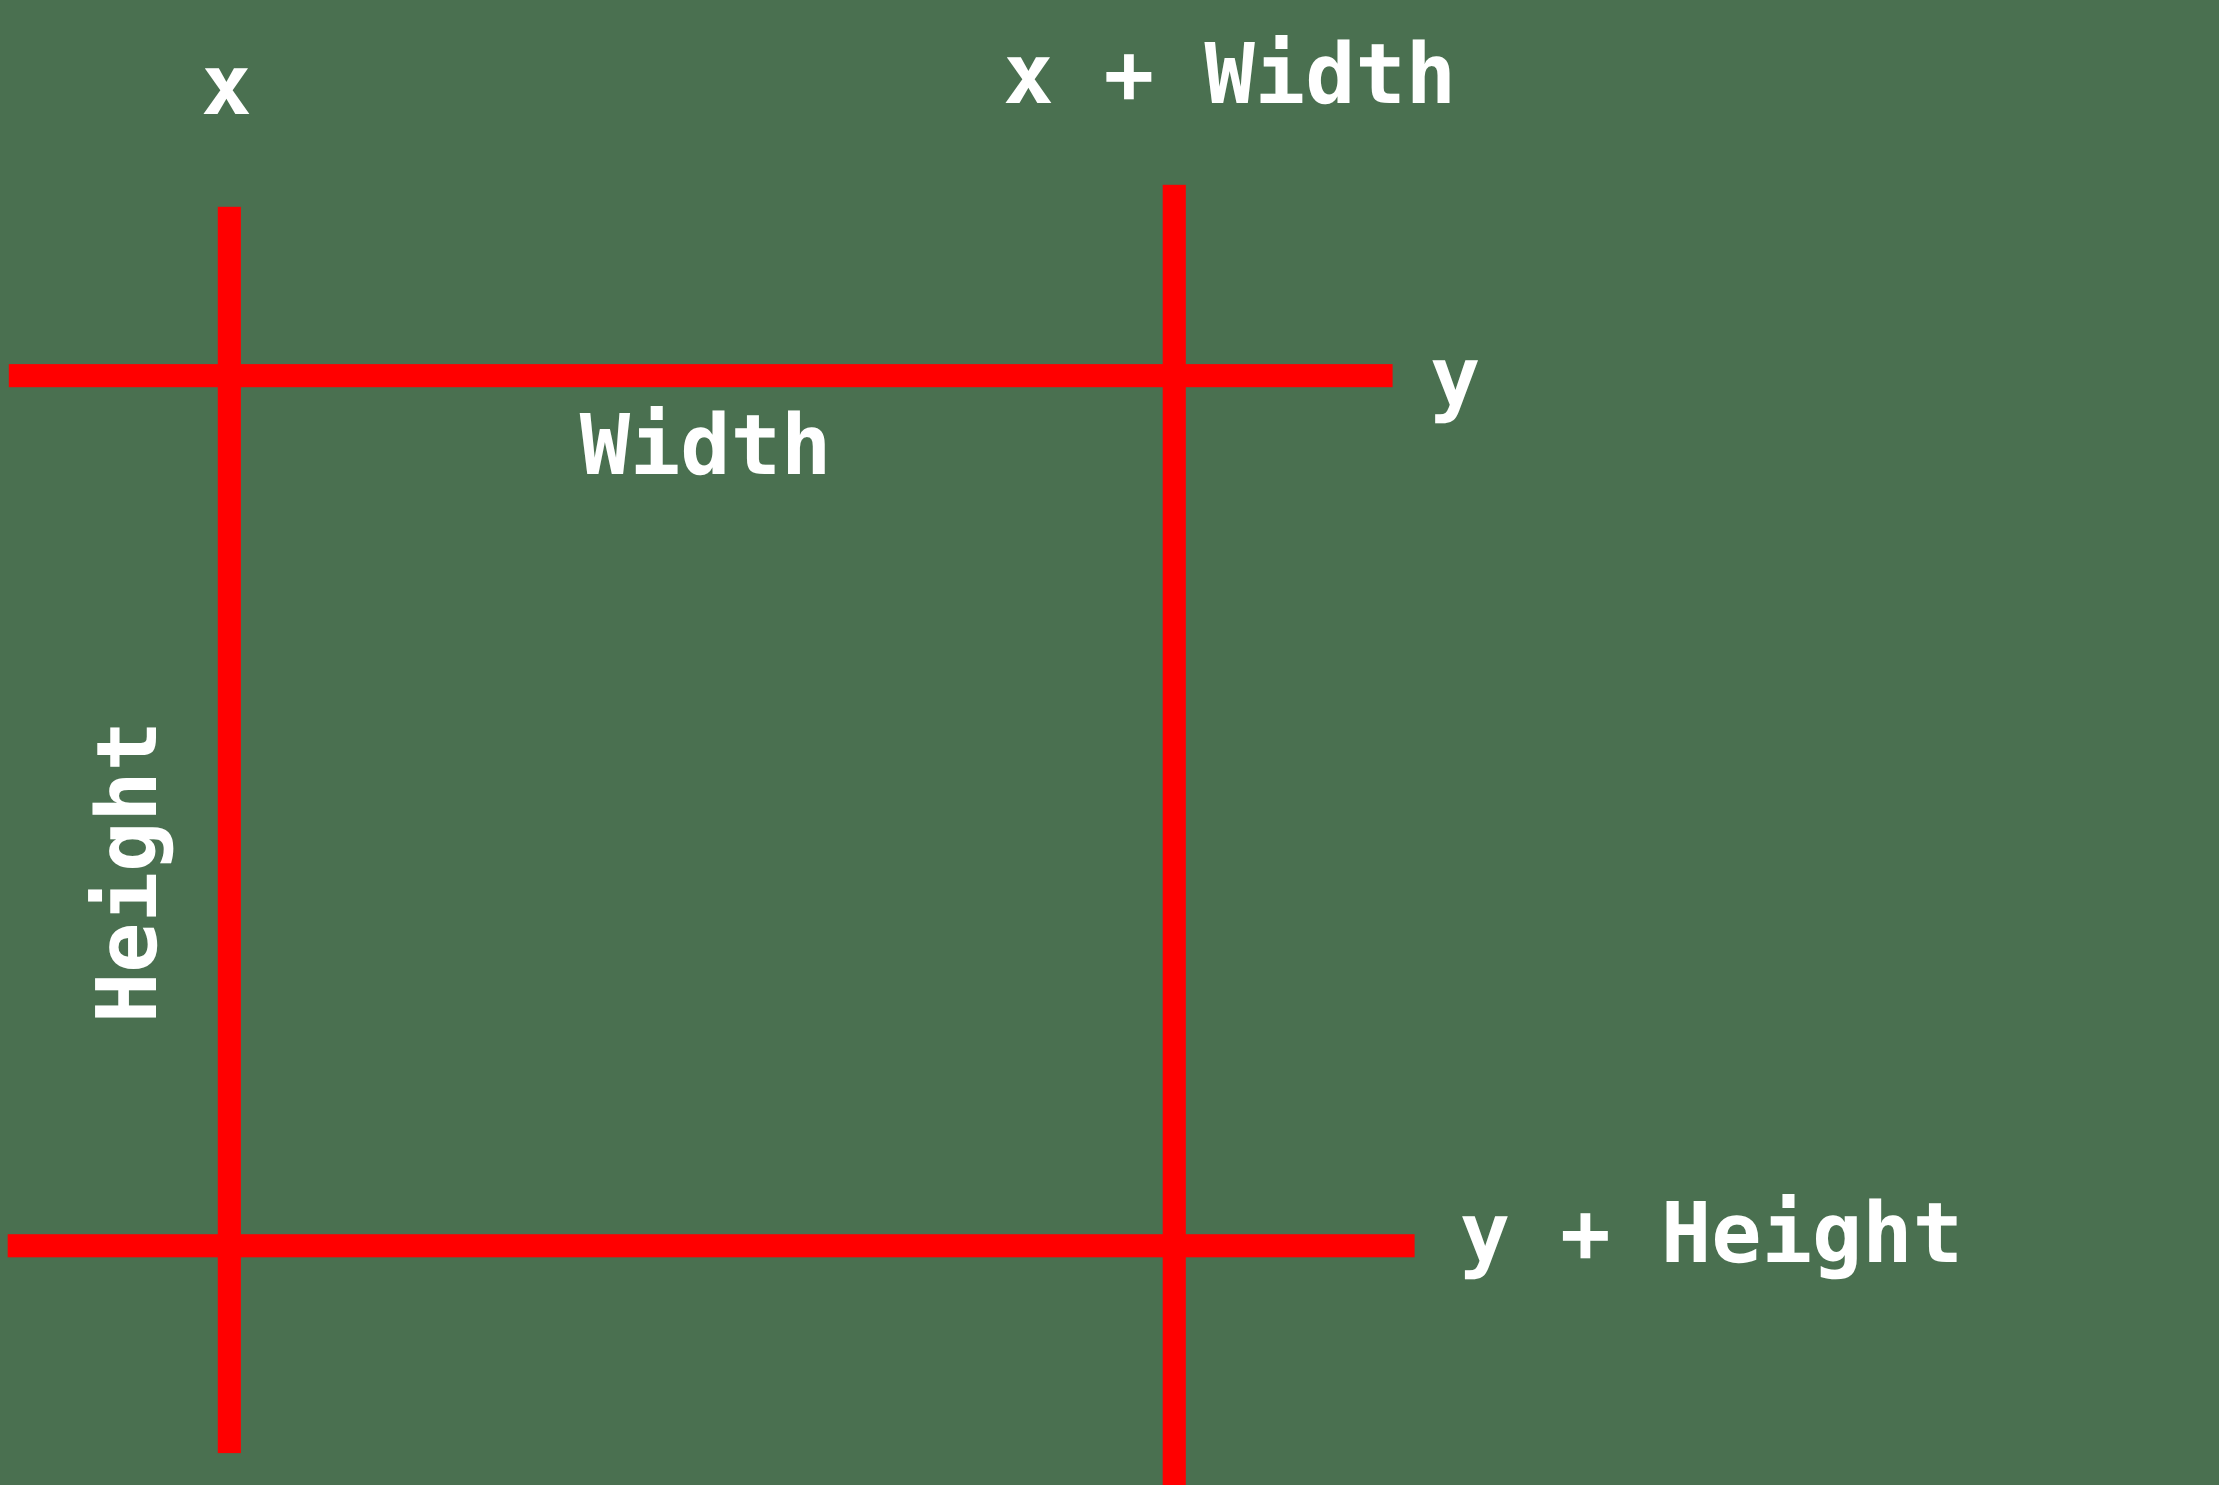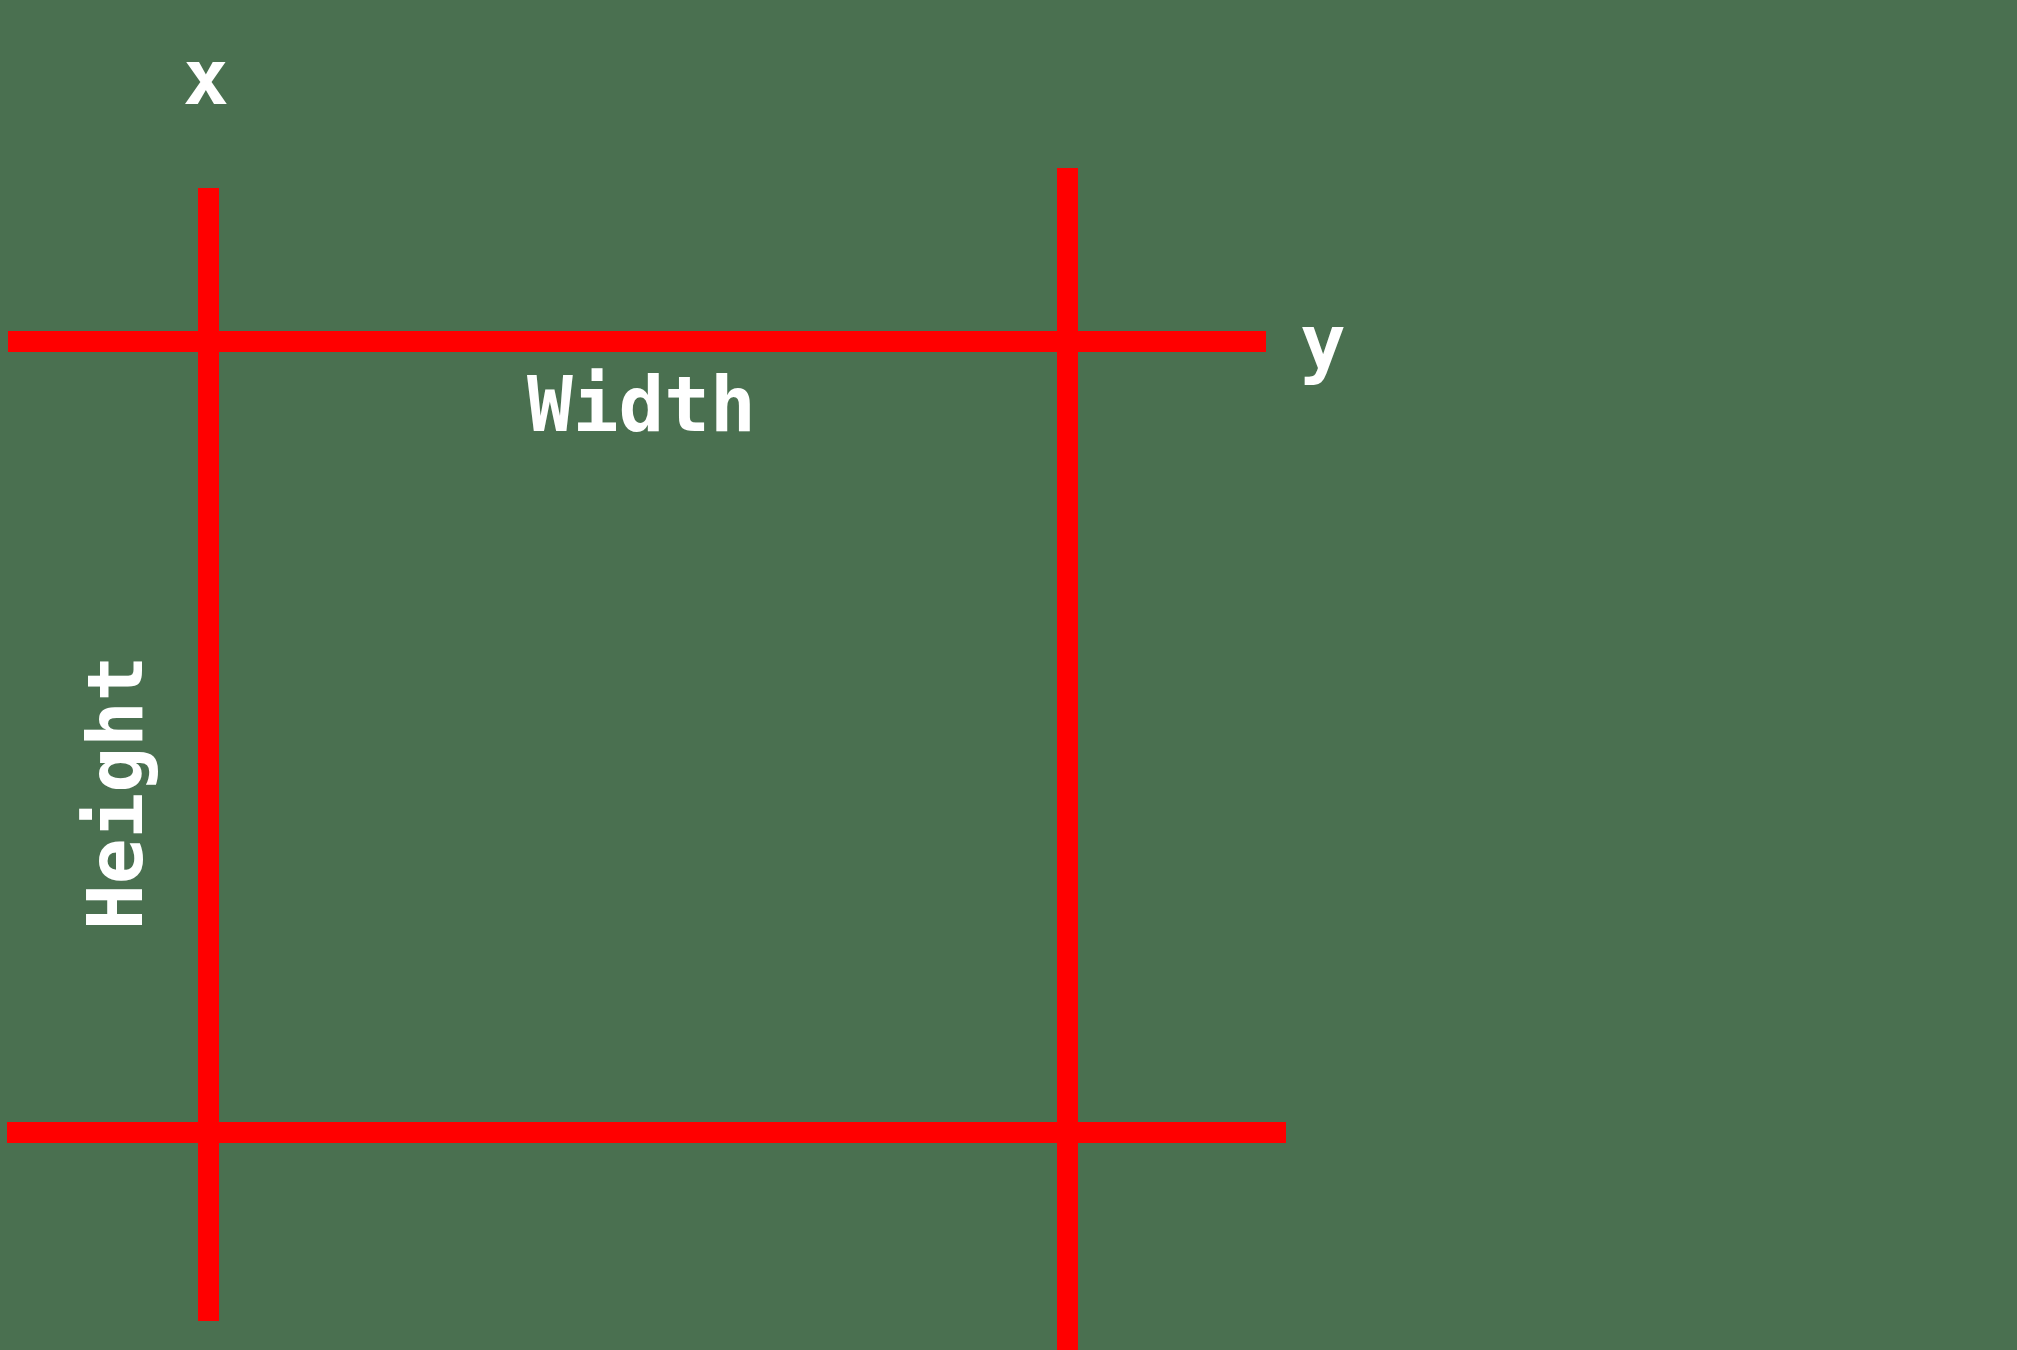--- a/index.html
+++ b/index.html
@@ -96,21 +96,23 @@
   <div class="rule-v" id="line-left-vertical"></div>
 
   <div class="rule-v" id="line-right-vertical"></div>
 
   <div class="rule-h" id="line-top-horizontal"></div>
 
   <div class="rule-h" id="line-bottom-horizontal"></div>
 
   <div class="label" id="label-x">x</div>
 
+  <div class="label" id="label-x-plus-width">x + Width</div>
 
   <div class="label" id="label-width">Width</div>
 
   <div class="label" id="label-y">y</div>
 
+  <div class="label" id="label-y-plus-height">y + Height</div>
 
   <div class="label" id="label-height">Height</div>
 
 </div>
 
 </body></html>

